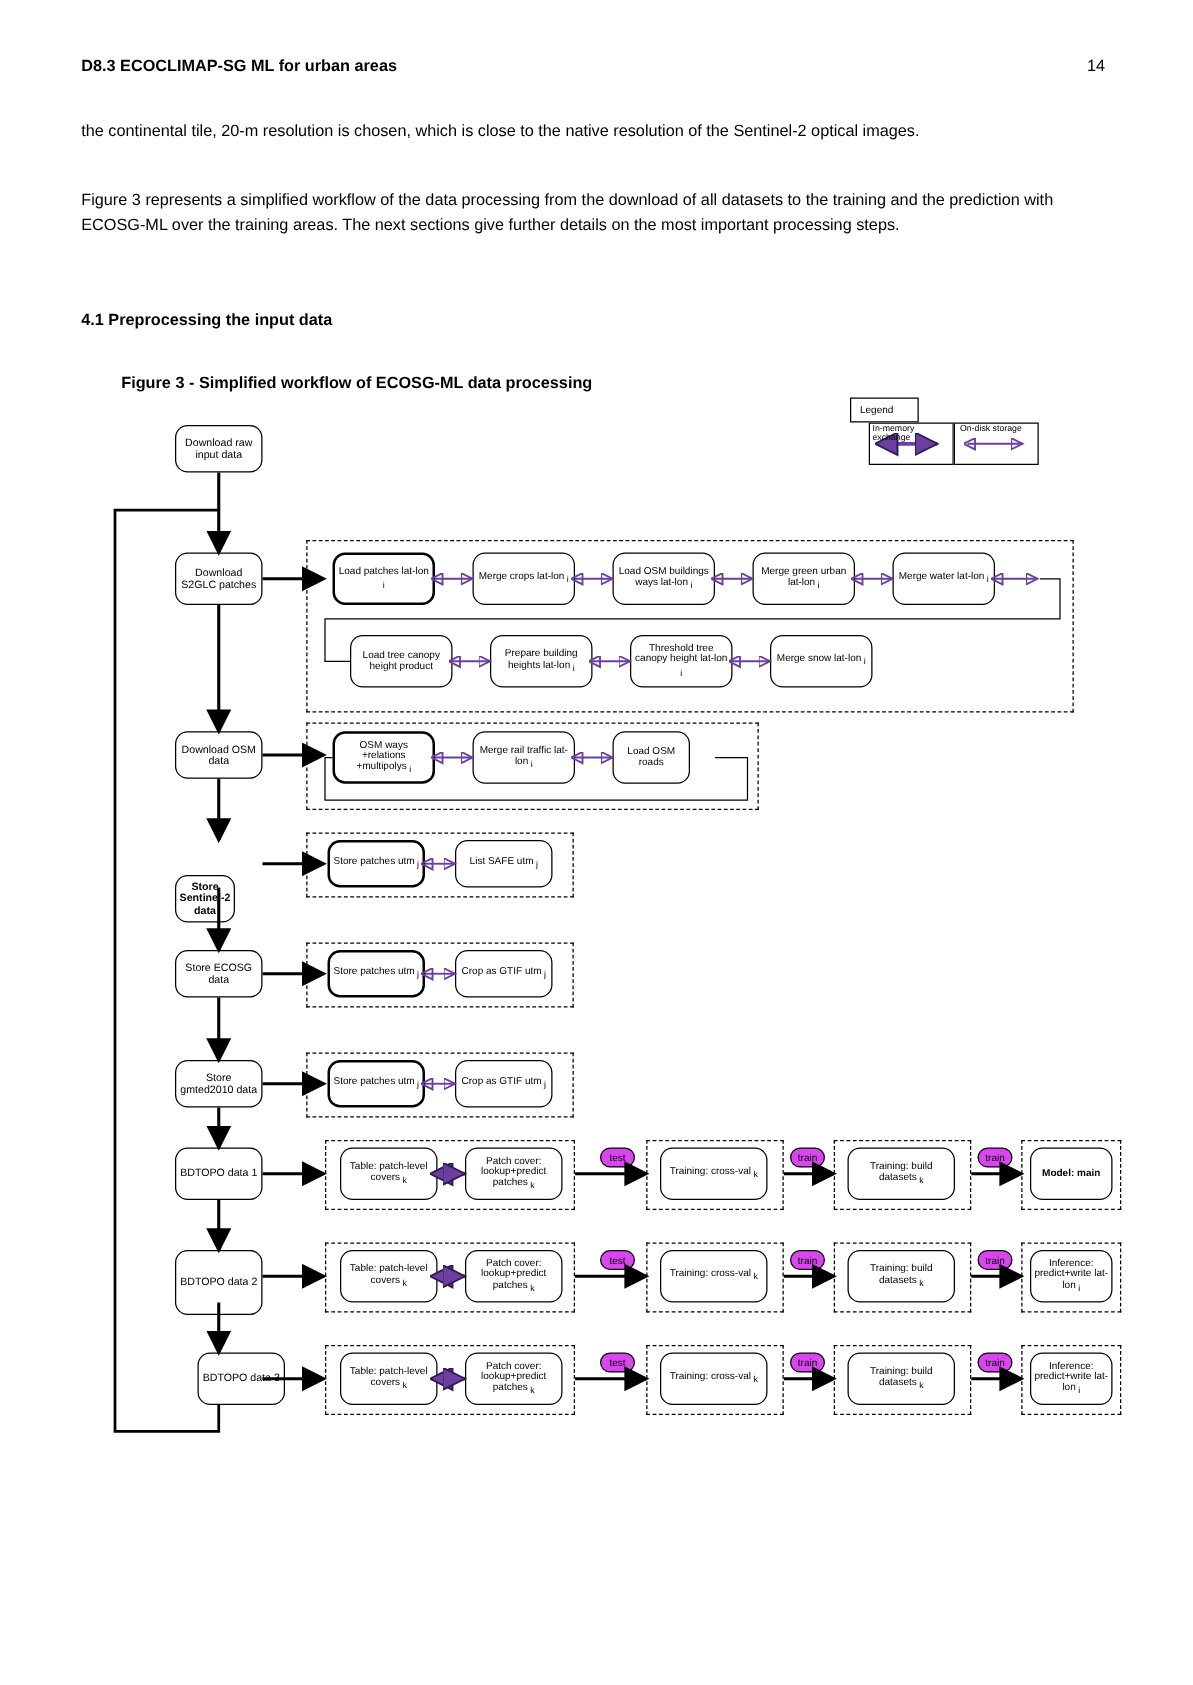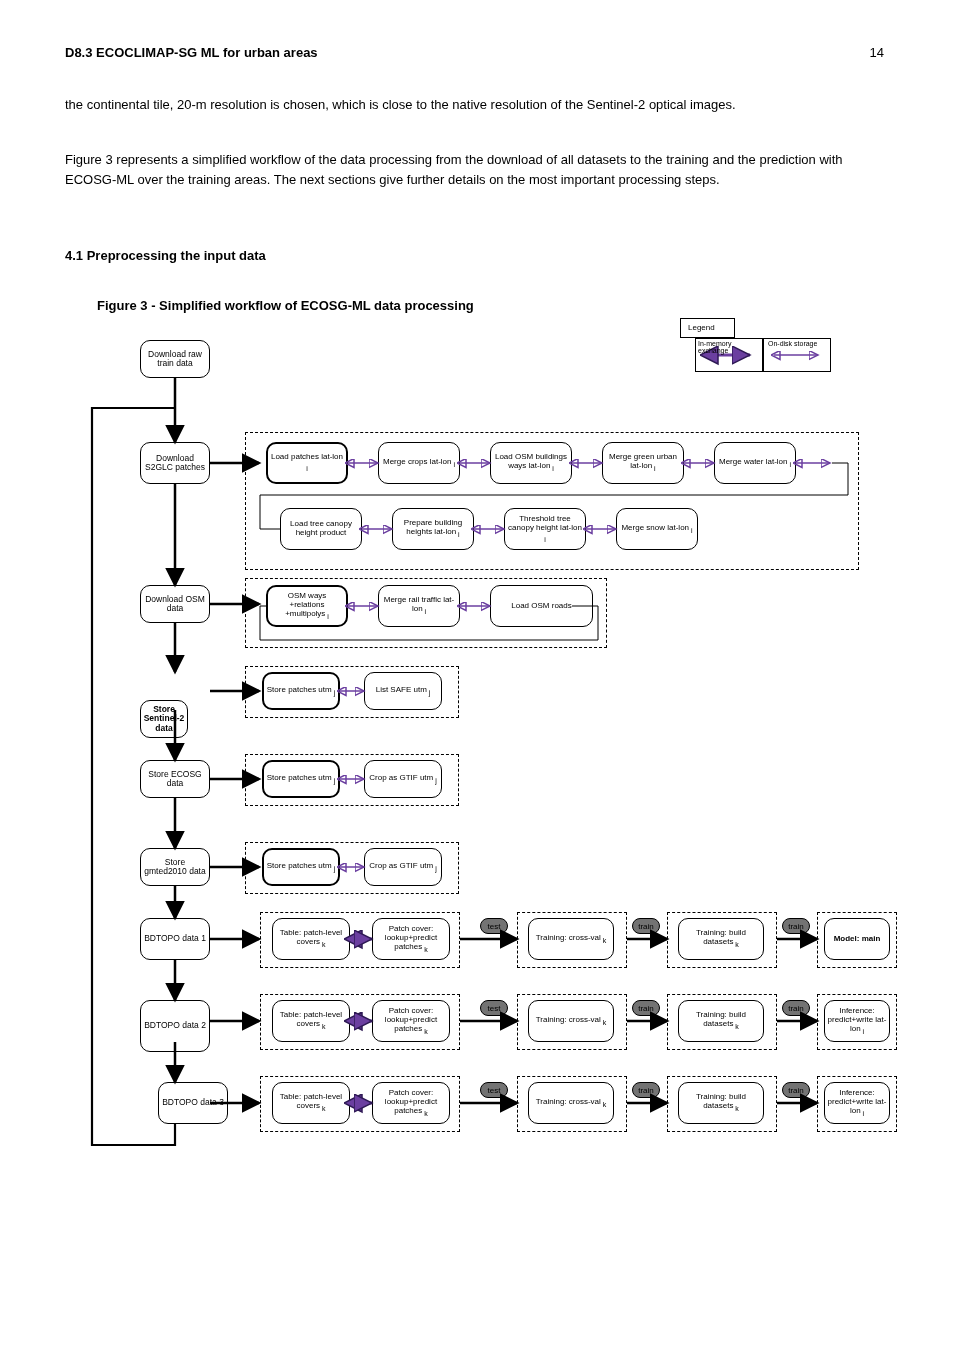--- a/index.html
+++ b/index.html
@@ -20,21 +20,21 @@
   .fig-caption { position:absolute; font-size:13px; font-weight:bold; }
   .box {
     position:absolute; border:1.5px solid #000; background:#fff;
     border-radius:10px; display:flex; align-items:center; justify-content:center;
     text-align:center; line-height:1.1; padding:2px;
   }
   .box.thick { border-width:2.2px; }
   .dashgroup { position:absolute; border:1.2px dashed #000; }
   .pill {
     position:absolute; border:1.2px solid #000; border-radius:10px;
-    background:#737373; font-size:8px; display:flex; align-items:center;
+    background:#d946ef; font-size:8px; display:flex; align-items:center;
     justify-content:center; padding:0 3px;
   }
   .sub { font-size:7px; vertical-align:sub; }
   .pgnum { position:absolute; top:45px; right:70px; font-size:13px;text-align:right; }
   svg.overlay { position:absolute; left:0; top:0; pointer-events:none; }
   .legend-box { position:absolute; border:1px solid #000; background:#fff; }
   .legend-txt { position:absolute; font-size:8px; }
   .boxtxt { font-size:8.5px; }
   .smalltxt { font-size:8px; }
 </style>
@@ -72,21 +72,21 @@
       <path d="M0,0 L8,4 L0,8 Z" fill="#000"></path>
     </marker>
   </defs>
   <line x1="706" y1="355" x2="750" y2="355" stroke="#6b3fa0" stroke-width="3" marker-start="url(#daps)" marker-end="url(#dap)"></line>
   <line x1="774" y1="355" x2="818" y2="355" stroke="#6b3fa0" stroke-width="1.5" marker-start="url(#dops)" marker-end="url(#dop)"></line>
 </svg>
 <div class="legend-txt" style="left:698px; top:340px; width:60px; font-size:7px;">In-memory exchange</div>
 <div class="legend-txt" style="left:768px; top:340px; width:60px; font-size:7px;">On-disk storage</div>
 
 <div class="box" style="left:140px; top:340px; width:70px; height:38px;">
-    <span class="boxtxt">Download raw train data</span>
+    <span class="boxtxt">Download raw input data</span>
   </div>
 <div class="box" style="left:140px; top:442px; width:70px; height:42px;">
     <span class="boxtxt">Download S2GLC patches</span>
   </div>
 <div class="box" style="left:140px; top:585px; width:70px; height:38px;">
     <span class="boxtxt">Download OSM data</span>
   </div>
 <div class="box" style="left:140px; top:700px; width:48px; height:38px;font-weight:bold;">
     <span class="boxtxt">Store Sentinel-2 data</span>
   </div>
@@ -157,21 +157,21 @@
     <span class="smalltxt"><span>Merge snow lat-lon</span><span class="sub"> i</span></span>
   </div>
 
 <div class="dashgroup" style="left:245px; top:578px; width:362px; height:70px;"></div>
 <div class="box thick" style="left:266px; top:585px; width:82px; height:42px;">
     <span class="smalltxt"><span>OSM ways +relations +multipolys</span><span class="sub"> i</span></span>
   </div>
 <div class="box" style="left:378px; top:585px; width:82px; height:42px;">
     <span class="smalltxt"><span>Merge rail traffic lat-lon</span><span class="sub"> i</span></span>
   </div>
-<div class="box" style="left:490px; top:585px; width:103px; height:42px;">
+<div class="box" style="left:490px; top:585px; width:62px; height:42px;">
     <span class="smalltxt">Load OSM roads</span>
   </div>
 
 <div class="dashgroup" style="left:245px; top:666px; width:214px; height:52px;"></div>
 <div class="box thick" style="left:262px; top:672px; width:78px; height:38px;">
     <span class="smalltxt"><span>Store patches utm</span><span class="sub"> j</span></span>
   </div>
 <div class="box" style="left:364px; top:672px; width:78px; height:38px;">
     <span class="smalltxt"><span>List SAFE utm</span><span class="sub"> j</span></span>
   </div>

